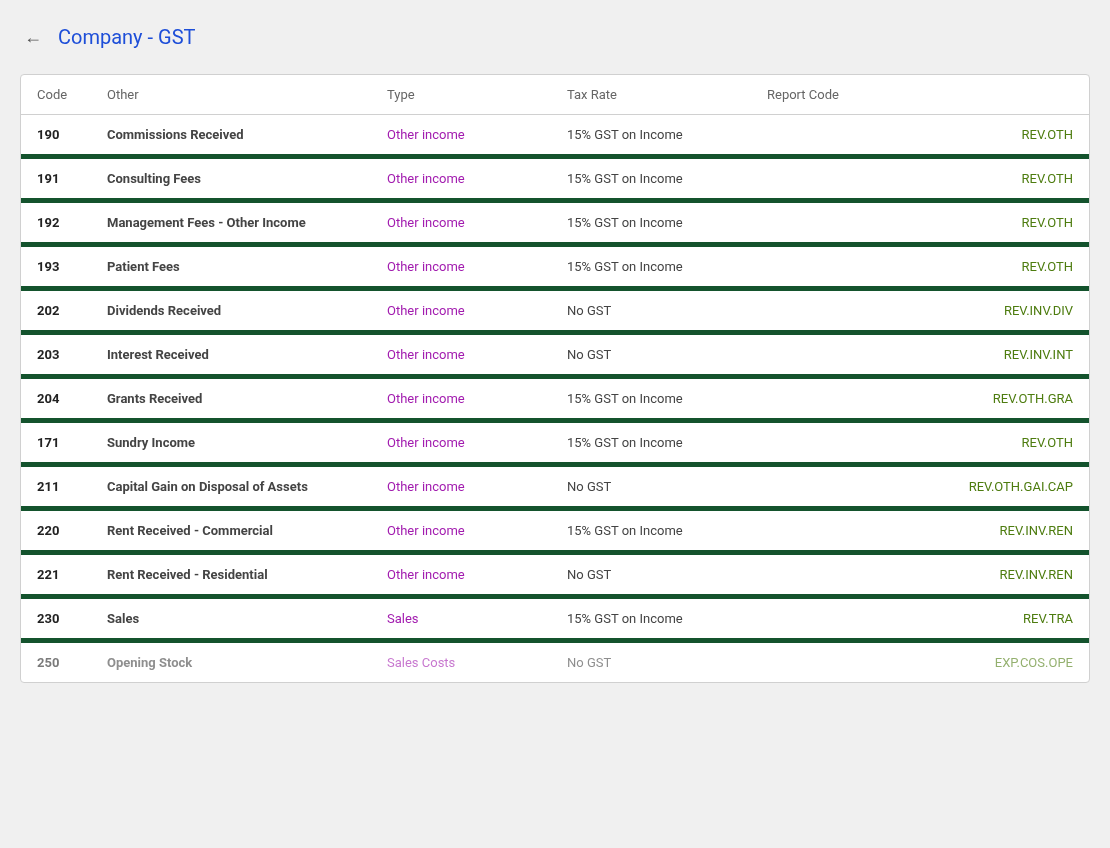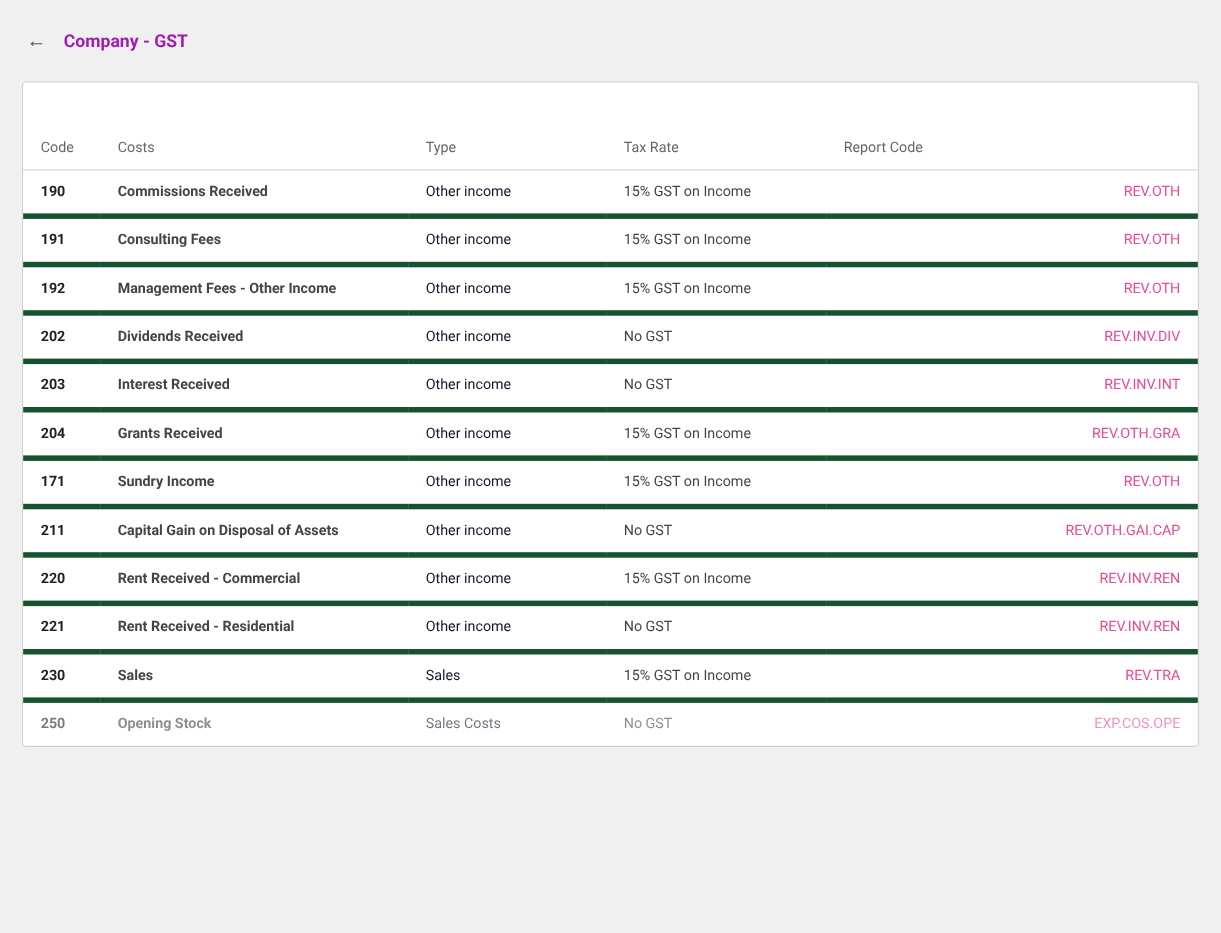--- a/index.html
+++ b/index.html
@@ -29,34 +29,33 @@
     .back-btn {
       cursor: pointer;
       color: #555;
       font-size: 18px;
       line-height: 1;
       background: none;
       border: none;
       padding: 4px;
     }
     .page-title {
-      font-size: 16px;
-      font-weight: 700;
-      color: #a21caf;
+      font-size: 20px;
+      font-weight: 400;
+      color: #1d4ed8;
     }
     .table-container {
       background: #fff;
       border: 1px solid #d0d0d0;
       border-radius: 4px;
       overflow: hidden;
     }
     table {
       width: 100%;
       border-collapse: collapse;
-      margin-top: 40px;
     }
     thead tr {
       border-bottom: 1px solid #d0d0d0;
     }
     thead th {
       padding: 12px 16px;
       text-align: left;
       font-weight: 400;
       color: #666;
       font-size: 13px;
@@ -79,49 +78,49 @@
       color: #222;
       width: 70px;
     }
     tbody td.name {
       width: 280px;
       color: #444;
       font-weight: bold;
     }
     tbody td.type {
       width: 180px;
-      color: #0f172a;
+      color: #a21caf;
     }
     tbody td.tax-rate {
       width: 200px;
       color: #444;
     }
     tbody td.report-code {
       text-align: right;
-      color: #ec4899;
+      color: #4d7c0f;
     }
     .partial-row {
       opacity: 0.6;
     }
   </style>
 </head>
 <body>
 
 <div class="page-container">
   <div class="header">
     <button class="back-btn">←</button>
     <h1 class="page-title">Company - GST</h1>
   </div>
 
   <div class="table-container">
     <table>
       <thead>
         <tr>
           <th>Code</th>
-          <th>Costs</th>
+          <th>Other</th>
           <th>Type</th>
           <th>Tax Rate</th>
           <th class="right">Report Code</th>
         </tr>
       </thead>
       <tbody id="table-body">
       <tr>
       <td class="code">190</td>
       <td class="name">Commissions Received</td>
       <td class="type">Other income</td>
@@ -136,20 +135,27 @@
       <td class="report-code">REV.OTH</td>
     </tr>
           <tr>
       <td class="code">192</td>
       <td class="name">Management Fees - Other Income</td>
       <td class="type">Other income</td>
       <td class="tax-rate">15% GST on Income</td>
       <td class="report-code">REV.OTH</td>
     </tr>
           <tr>
+      <td class="code">193</td>
+      <td class="name">Patient Fees</td>
+      <td class="type">Other income</td>
+      <td class="tax-rate">15% GST on Income</td>
+      <td class="report-code">REV.OTH</td>
+    </tr>
+          <tr>
       <td class="code">202</td>
       <td class="name">Dividends Received</td>
       <td class="type">Other income</td>
       <td class="tax-rate">No GST</td>
       <td class="report-code">REV.INV.DIV</td>
     </tr>
           <tr>
       <td class="code">203</td>
       <td class="name">Interest Received</td>
       <td class="type">Other income</td>

